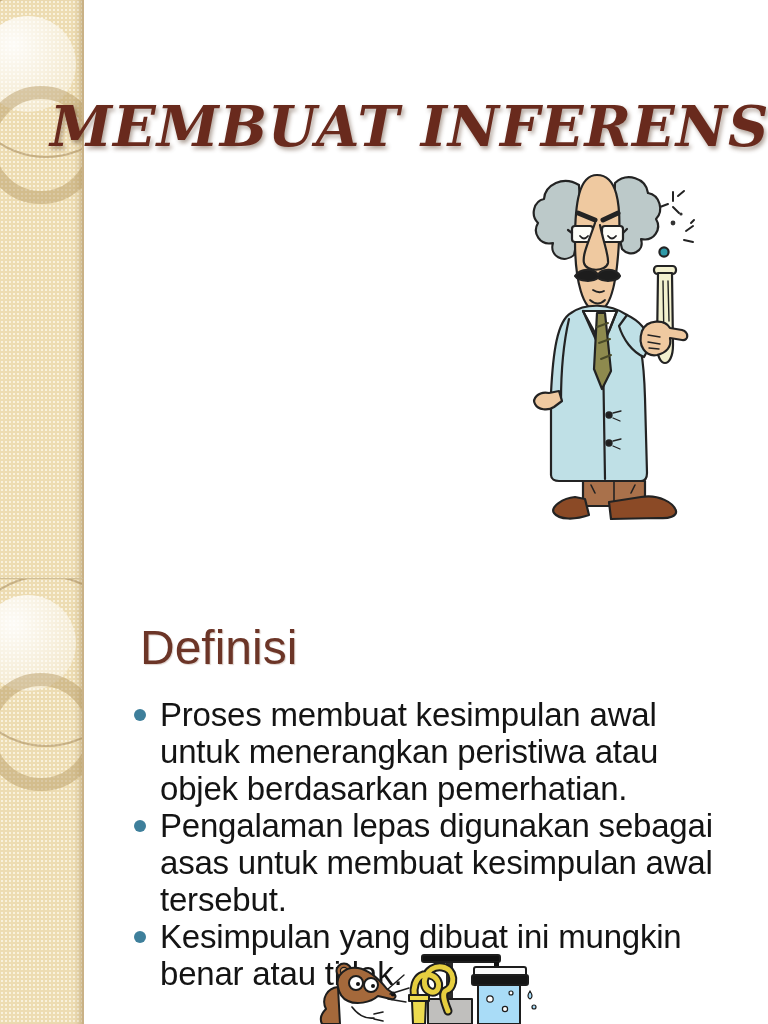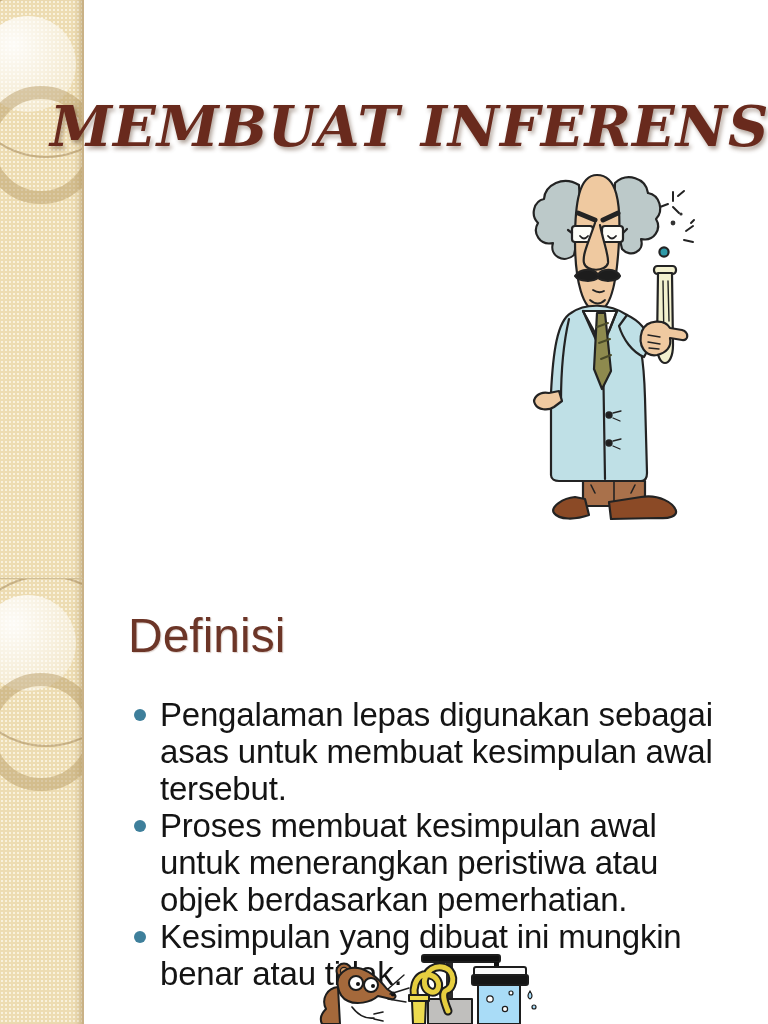--- a/index.html
+++ b/index.html
@@ -35,21 +35,21 @@
     position:absolute;left:50px;top:98px;margin:0;white-space:nowrap;
     font-family:"DejaVu Serif", serif;font-weight:bold;font-size:56px;line-height:1;
     letter-spacing:1px;color:#692A1D;
     text-shadow:2px 3px 4px rgba(80,50,30,.45);
     font-style:italic;
   }
   .scientist{position:absolute;left:523px;top:163px;width:186px;height:362px;}
 
   
   .heading2{
-    position:absolute;left:128px;top:30px;margin:0;
+    position:absolute;left:128px;top:30px;margin:12px;
     font-size:48px;font-weight:400;line-height:1.15;color:#6C3527;
     text-shadow:1px 1px 1px rgba(120,70,50,.25);
   }
   .bullets{position:absolute;left:132px;top:118px;width:604px;margin:0;padding:0;list-style:none;}
   .bullets li{display:flex;align-items:flex-start;font-size:33px;line-height:37px;color:#141414;}
   .dot{flex:0 0 12px;width:12px;height:12px;border-radius:50%;background:#3E7F9B;margin:13px 14px 0 2px;}
   .btxt{white-space:pre-line;letter-spacing:-0.2px;}
   .lab{position:absolute;left:308px;top:355px;width:232px;height:91px;}
 </style>
 </head>
@@ -131,29 +131,29 @@
     <div class="deco c-outline"></div>
     <div class="deco c-blob"></div>
     <div class="deco c-ring"></div>
   </div>
 
   <h2 class="heading2">Definisi</h2>
 
   <ul class="bullets">
     <li>
       <span class="dot"></span>
+      <span class="btxt">Proses membuat kesimpulan awal
+untuk menerangkan peristiwa atau
+objek berdasarkan pemerhatian.</span>
+    </li>
+    <li>
+      <span class="dot"></span>
       <span class="btxt">Pengalaman lepas digunakan sebagai
 asas untuk membuat kesimpulan awal
 tersebut.</span>
-    </li>
-    <li>
-      <span class="dot"></span>
-      <span class="btxt">Proses membuat kesimpulan awal
-untuk menerangkan peristiwa atau
-objek berdasarkan pemerhatian.</span>
     </li>
     <li>
       <span class="dot"></span>
       <span class="btxt">Kesimpulan yang dibuat ini mungkin
 benar atau tidak.</span>
     </li>
   </ul>
 
   <svg class="lab" viewBox="0 0 232 91" aria-label="rat with glasses beside coiled tubing, retort stand and large blue test tube">
     <g stroke="#1d1d1d" stroke-width="2" stroke-linejoin="round" stroke-linecap="round">

